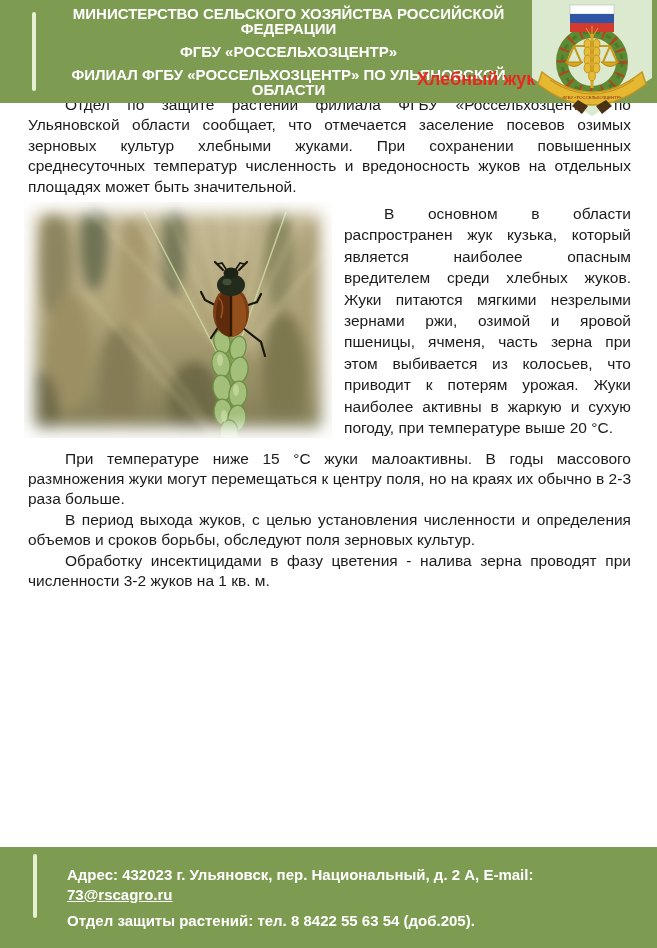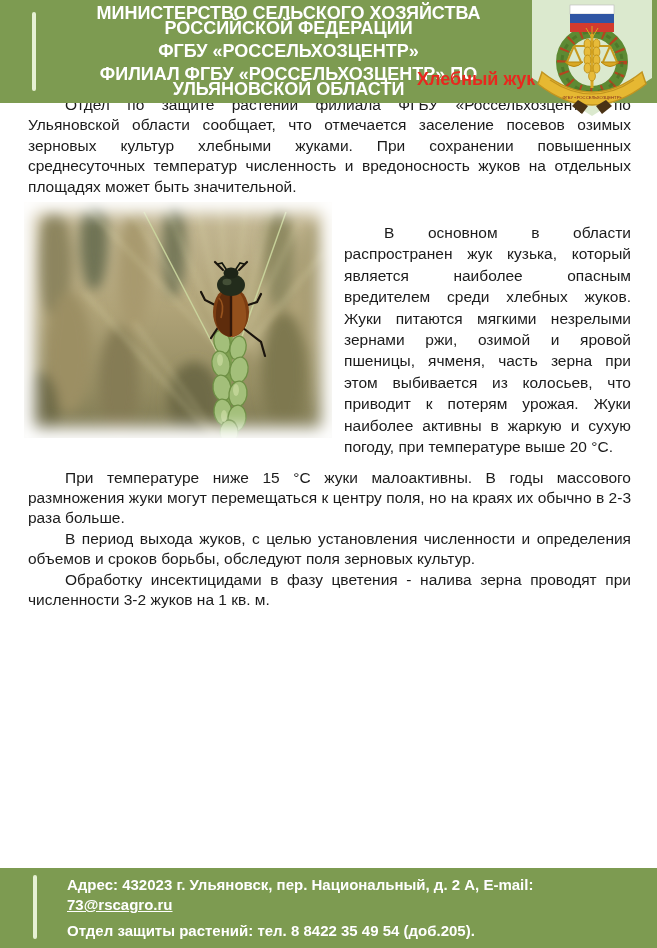--- a/index.html
+++ b/index.html
@@ -5,28 +5,28 @@
   * { margin:0; padding:0; box-sizing:border-box; }
   html,body { background:#888; }
   .page {
     position:relative; width:657px; height:948px; margin:0 auto;
     background:#ffffff; overflow:hidden;
     font-family:"Liberation Sans", sans-serif; color:#1b1b1b;
   }
   
   .band { position:absolute; left:0; right:0; background:#7d9b51; }
   .band--header { top:0; height:103px; }
-  .band--footer { bottom:0; height:80px; }
+  .band--footer { bottom:0; height:101px; }
   .band-stripe { position:absolute; width:4px; background:#e6f1d4; border-radius:2px; }
   .band--header .band-stripe { left:32px; top:12px; height:79px; }
   .band--footer .band-stripe { left:33px; top:7px; height:64px; }
   .header-lines {
     position:absolute; left:52px; right:132px; top:0; height:100%;
     display:flex; flex-direction:column; justify-content:center; gap:8px;
-    text-align:center; color:#ffffff; font-weight:bold; font-size:18px; line-height:15px;
+    text-align:center; color:#ffffff; font-weight:bold; font-size:15px; line-height:15px;
   }
   
   .logo { position:absolute; top:0; right:3px; width:124px; height:122px; z-index:5; }
   
   .title {
     margin-top:2px; text-align:center; color:#bb2025; font-weight:bold;
     font-size:23px; line-height:29px; letter-spacing:.3px;
   }
   .title span { display:block; }
   .meta-row {
@@ -37,21 +37,21 @@
   
   .para {
     margin:0 26px 0 28px; text-align:justify; text-indent:37px;
     font-size:15.5px; line-height:20.4px;
   }
   .para--intro { margin-top:10px; }
   .figure-row { display:flex; margin:5px 26px 0 24px; gap:12px; }
   .photo { position:relative; width:308px; height:236px; flex:none; }
   .photo svg { display:block; width:100%; height:100%; }
   .photo::after { content:""; position:absolute; inset:0; box-shadow:inset 0 0 16px 11px #ffffff; pointer-events:none; }
-  .para--side { flex:1; margin:20px 0 0 0; text-indent:40px; line-height:21.4px; }
+  .para--side { flex:1; margin:1px 0 0 0; text-indent:40px; line-height:21.4px; }
   .body-block { margin-top:10px; }
   
   .footer-lines {
     position:absolute; left:67px; right:14px; top:0; height:100%;
     display:flex; flex-direction:column; justify-content:center; gap:6px;
     color:#ffffff; font-weight:bold; font-size:15px; line-height:20px;
   }
   .email-link { color:#ffffff; text-decoration:underline; cursor:pointer; }
 </style>
 </head>
@@ -238,17 +238,17 @@
   <div class="body-block">
     <p class="para">При температуре ниже 15 °С жуки малоактивны.  В годы массового размножения жуки могут перемещаться к центру поля, но на краях их обычно в 2-3 раза больше.</p>
     <p class="para">В период выхода жуков, с целью установления численности и определения объемов и сроков борьбы, обследуют поля зерновых культур.</p>
     <p class="para">Обработку инсектицидами в фазу цветения - налива зерна проводят при численности 3-2 жуков на 1 кв. м.</p>
   </div>
 
   <div class="band band--footer">
     <div class="band-stripe"></div>
     <div class="footer-lines">
       <div><span>Адрес: 432023 г. Ульяновск,  пер. Национальный, д. 2 А,  E-mail: </span><a class="email-link">73@rscagro.ru</a></div>
-      <div>Отдел защиты растений: тел. 8 8422 35 49 54 (доб.205).</div>
+      <div>Отдел защиты растений: тел. 8 8422 55 63 54 (доб.205).</div>
     </div>
   </div>
 
 </div>
 
 </body></html>

